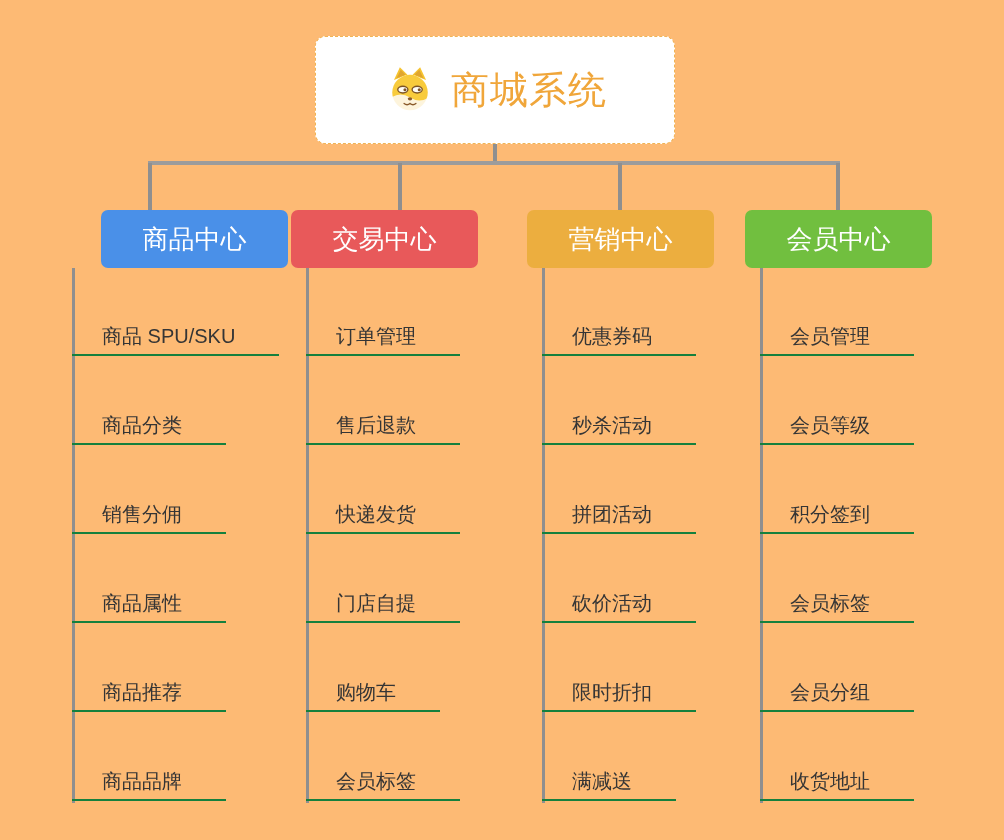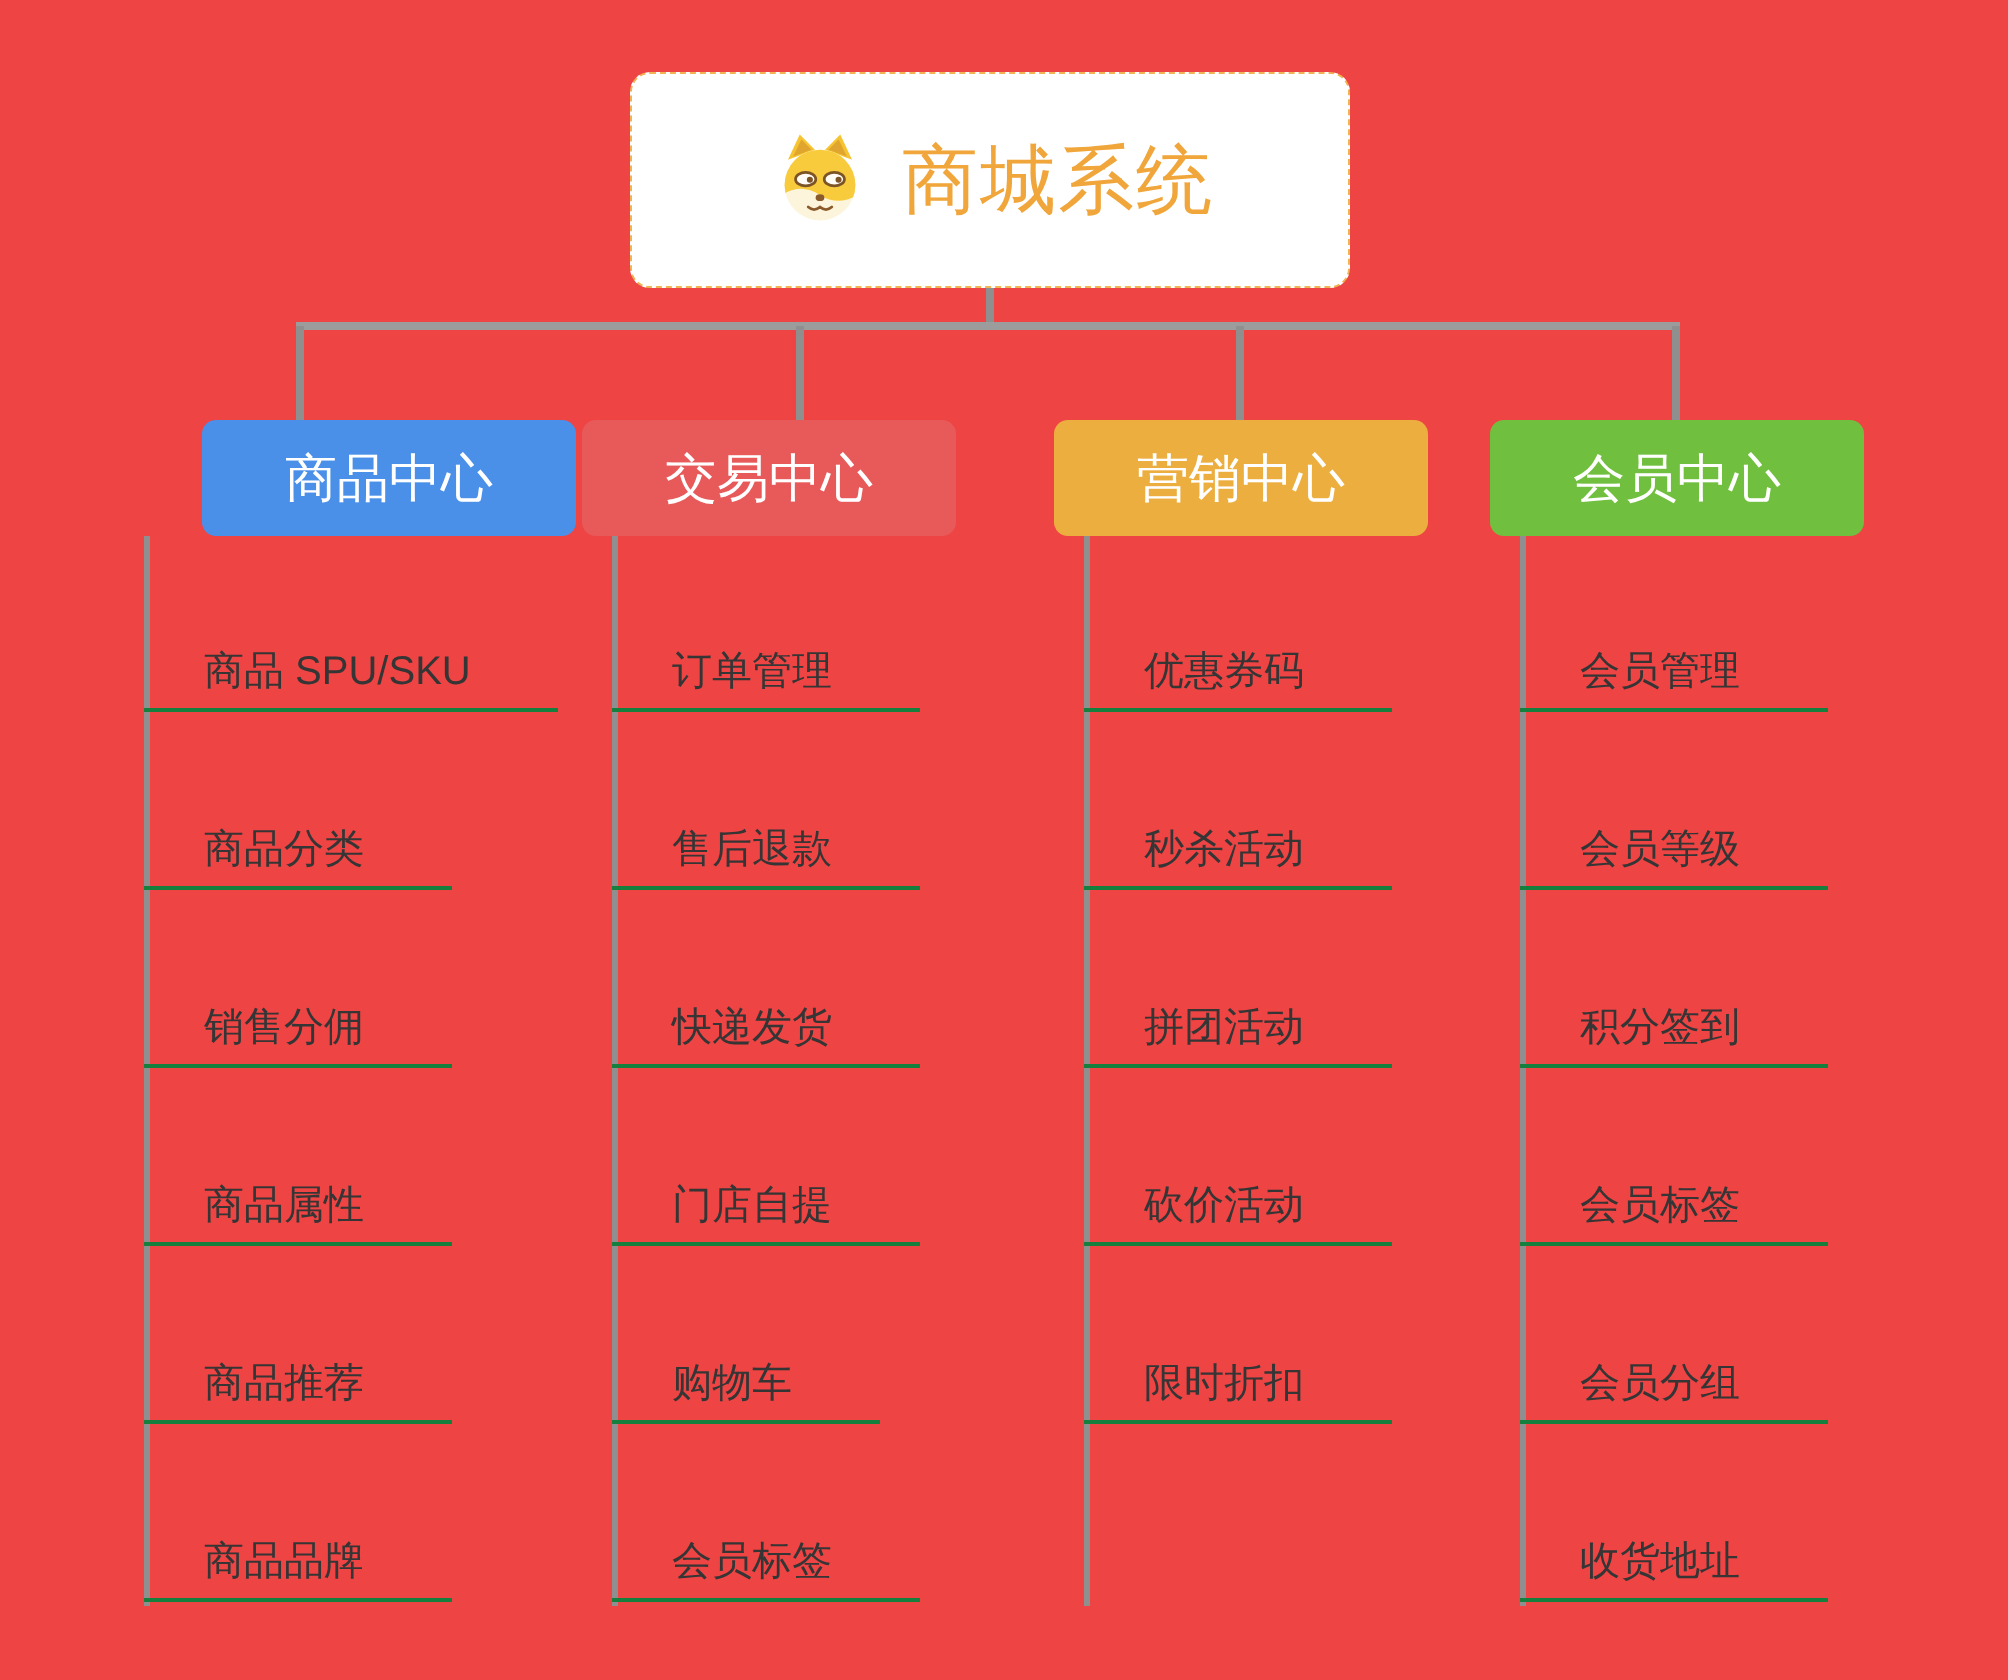--- a/index.html
+++ b/index.html
@@ -4,21 +4,21 @@
 <style>
   html, body {
     margin: 0;
     padding: 0;
     font-family: "Liberation Sans", "DejaVu Sans", sans-serif;
   }
   .canvas {
     position: relative;
     width: 1004px;
     height: 840px;
-    background: #ef4444;
+    background: #fdba74;
     overflow: hidden;
   }
 
   
   .root-node {
     position: absolute;
     left: 315px;
     top: 36px;
     width: 360px;
     height: 108px;
@@ -164,20 +164,21 @@
   </div>
 
   <div class="column col-2">
     <div class="branch-box">营销中心</div>
     <div class="trunk"></div>
     <div class="leaf leaf-0">优惠券码</div>
     <div class="leaf leaf-1">秒杀活动</div>
     <div class="leaf leaf-2">拼团活动</div>
     <div class="leaf leaf-3">砍价活动</div>
     <div class="leaf leaf-4">限时折扣</div>
+    <div class="leaf leaf-5">满减送</div>
   </div>
 
   <div class="column col-3">
     <div class="branch-box">会员中心</div>
     <div class="trunk"></div>
     <div class="leaf leaf-0">会员管理</div>
     <div class="leaf leaf-1">会员等级</div>
     <div class="leaf leaf-2">积分签到</div>
     <div class="leaf leaf-3">会员标签</div>
     <div class="leaf leaf-4">会员分组</div>

